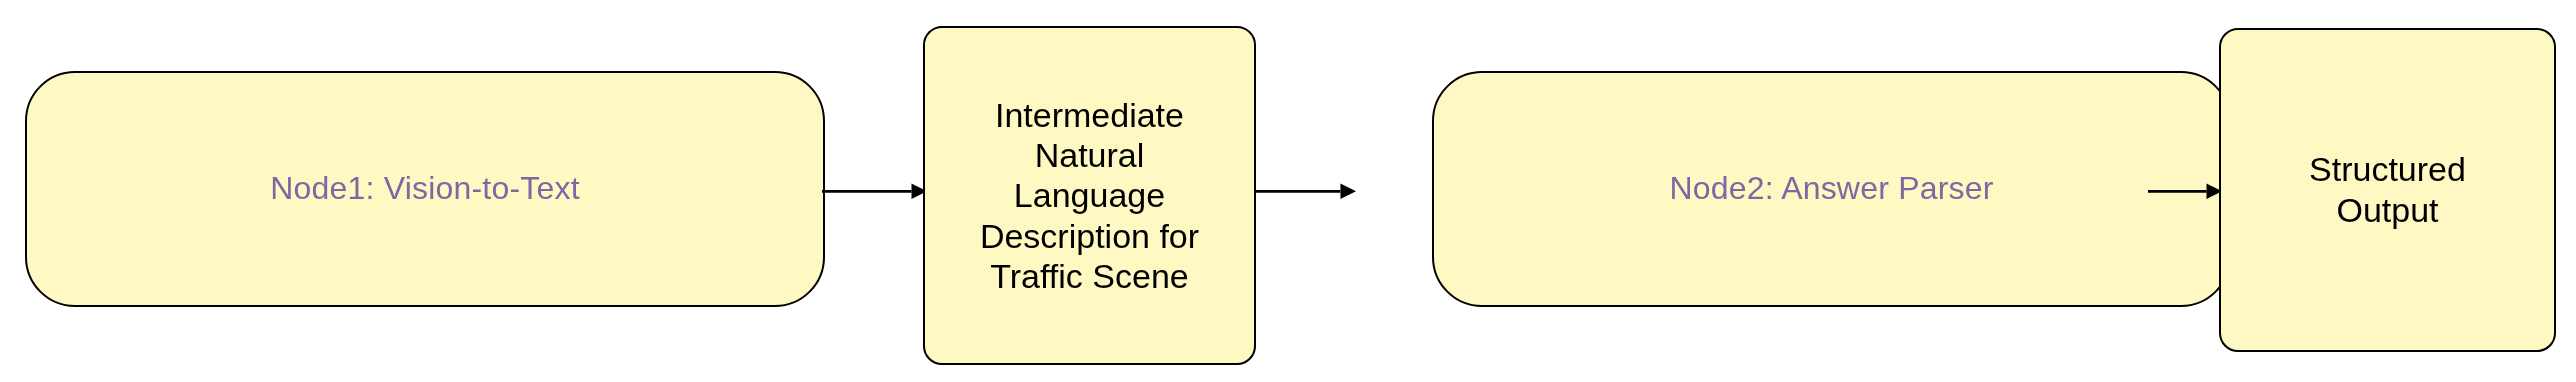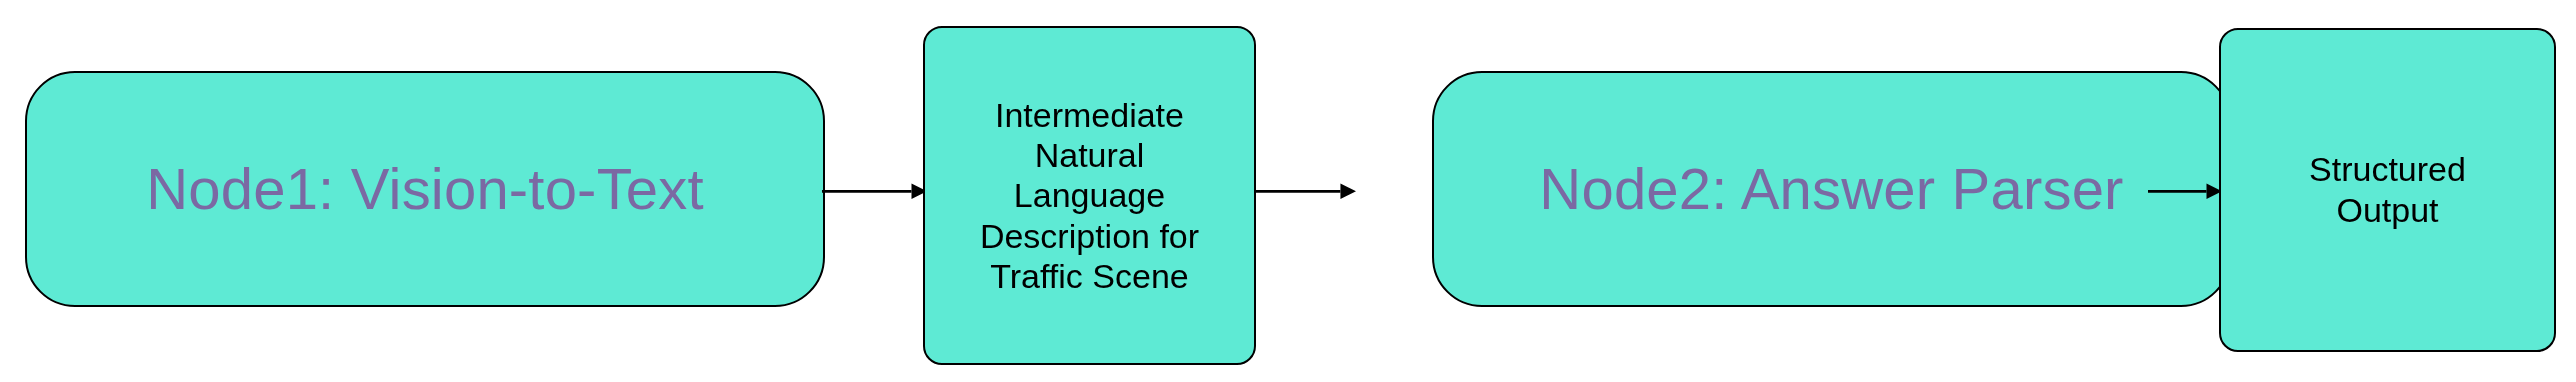--- a/index.html
+++ b/index.html
@@ -13,41 +13,41 @@
   #canvas {
     position: relative;
     width: 2576px;
     height: 382px;
     background: #ffffff;
     overflow: hidden;
   }
   .node {
     position: absolute;
     box-sizing: border-box;
-    background: #5eead4;
+    background: #fef9c3;
     border: 2.6px solid #000000;
     display: flex;
     align-items: center;
     justify-content: center;
     text-align: center;
   }
   .node-process {
     border-radius: 50px;
   }
   .node-data {
     border-radius: 19px;
   }
   .node-label {
     display: block;
     line-height: 1.18;
     white-space: pre-line;
   }
   .label-accent {
     color: #7b69a3;
-    font-size: 58px;
+    font-size: 32px;
     font-weight: 400;
     letter-spacing: 0.2px;
   }
   .label-plain {
     color: #000000;
     font-size: 34px;
     font-weight: 400;
   }
 
   

